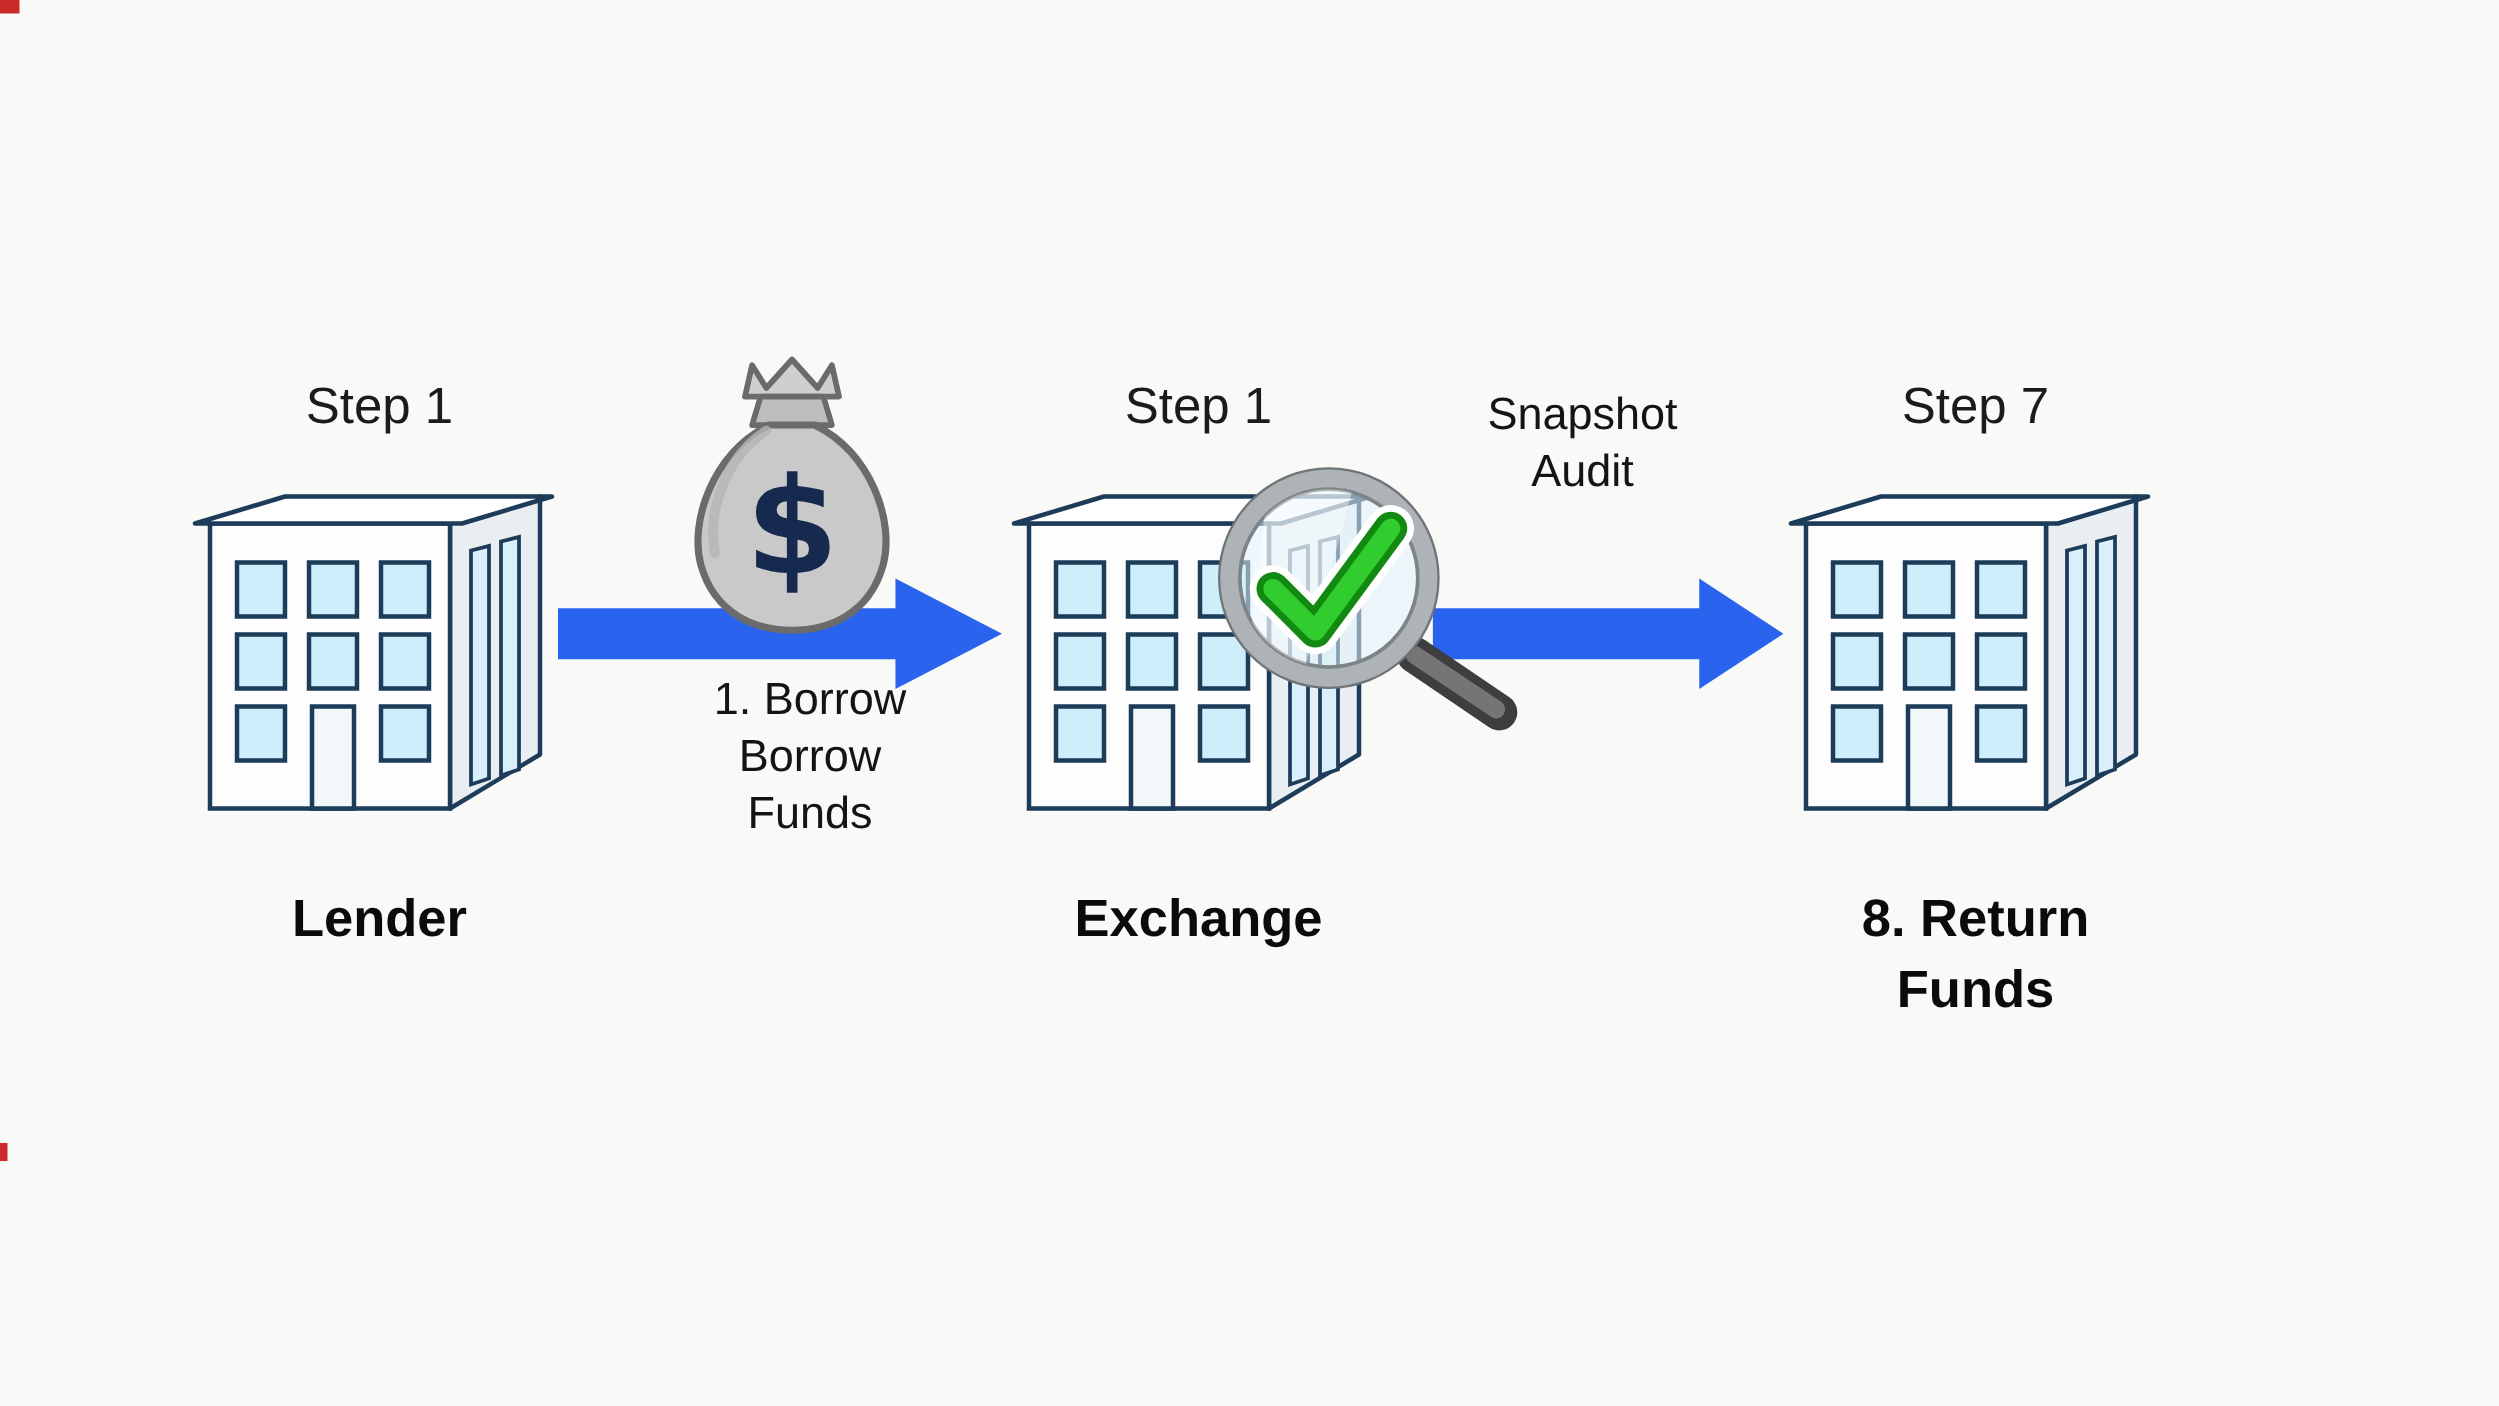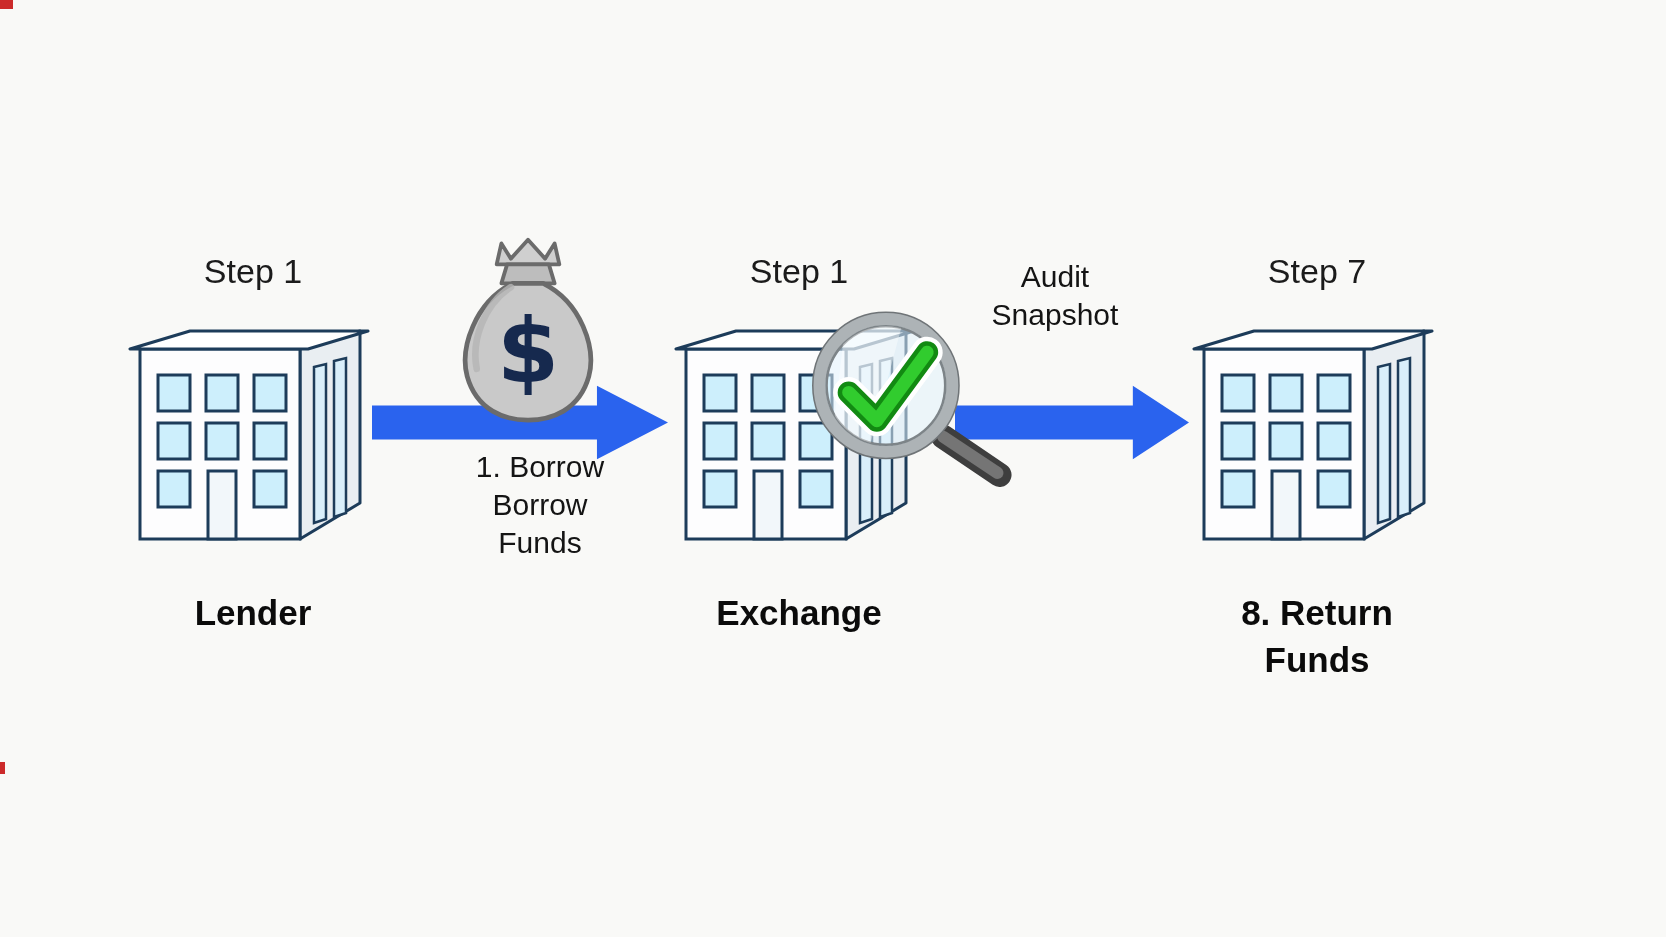--- a/index.html
+++ b/index.html
@@ -122,22 +122,22 @@
       <path d="M58,92 L86,120 L136,52" fill="none" stroke="#31cc2e" stroke-width="13" stroke-linecap="round" stroke-linejoin="round"></path>
     </g>
   </svg>
 
   <div class="flow-label" id="fl1">
     <div>1. Borrow</div>
     <div>Borrow</div>
     <div>Funds</div>
   </div>
   <div class="flow-label" id="fl2">
+    <div>Snapshot</div>
     <div>Audit</div>
-    <div>Snapshot</div>
   </div>
 
   <div class="title" id="t2">
     <div>Exchange</div>
     <div></div>
   </div>
   <div class="title" id="t1">
     <div>Lender</div>
     <div></div>
   </div>

